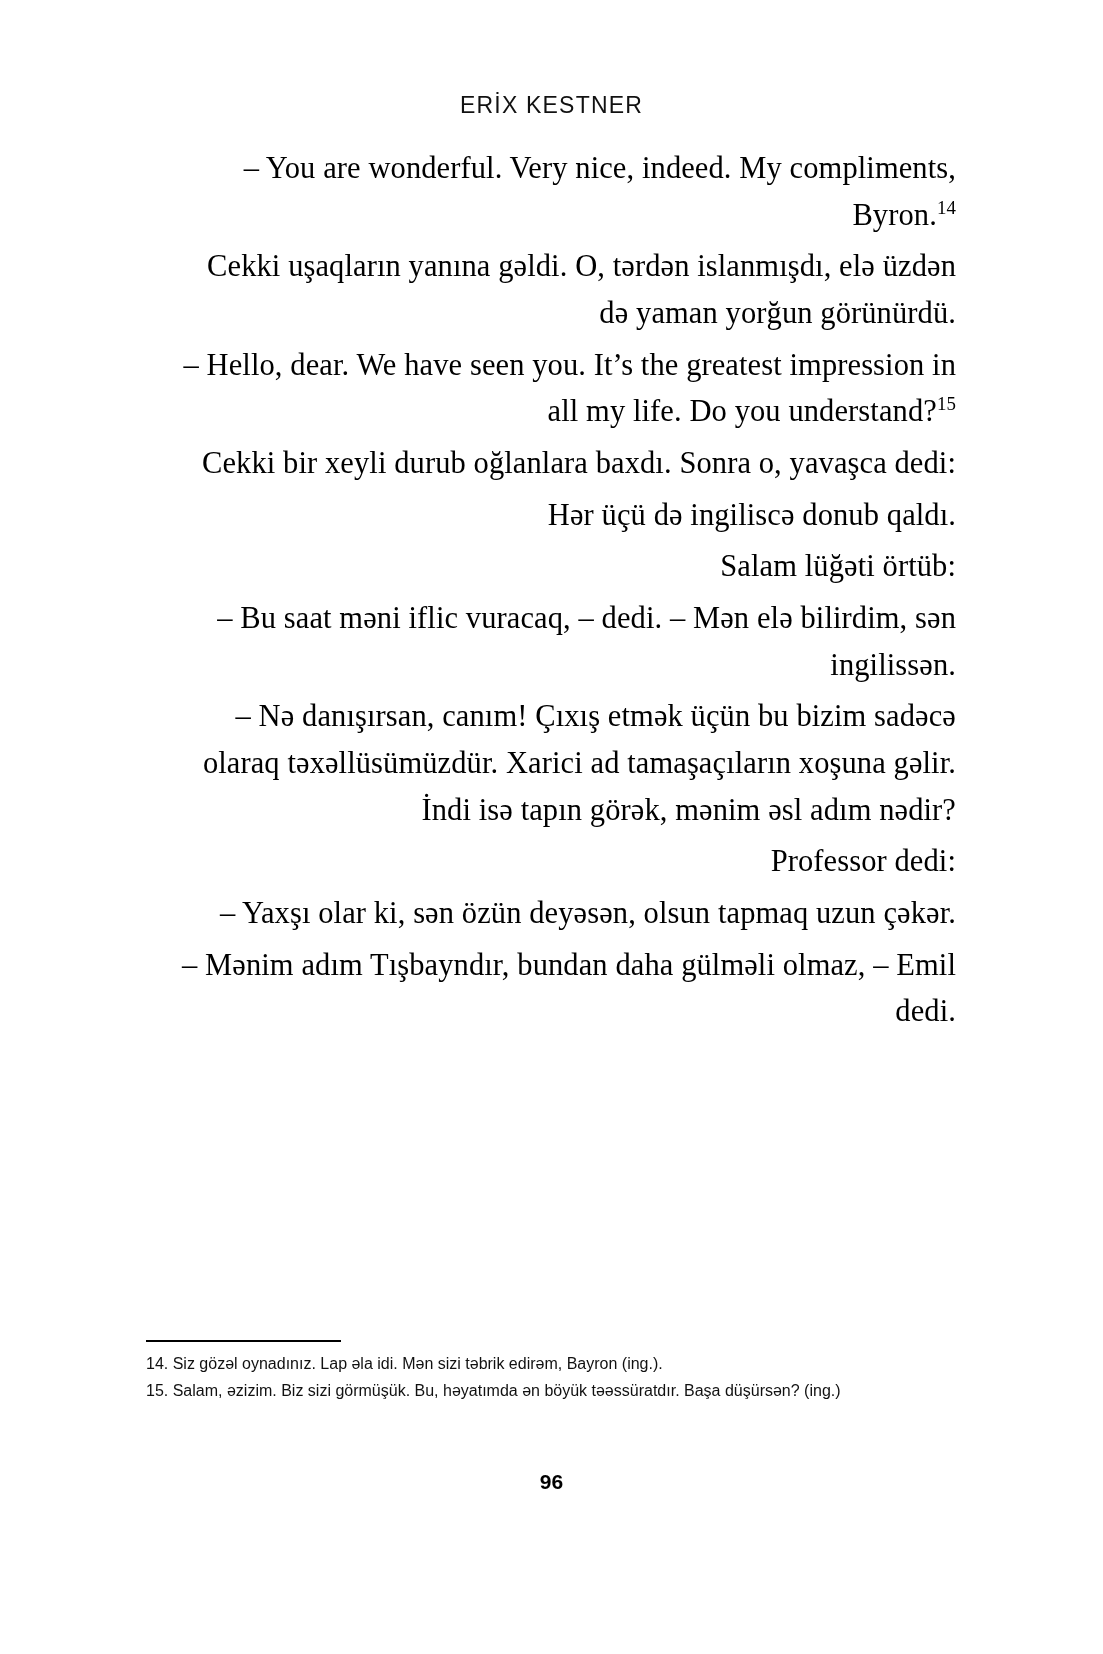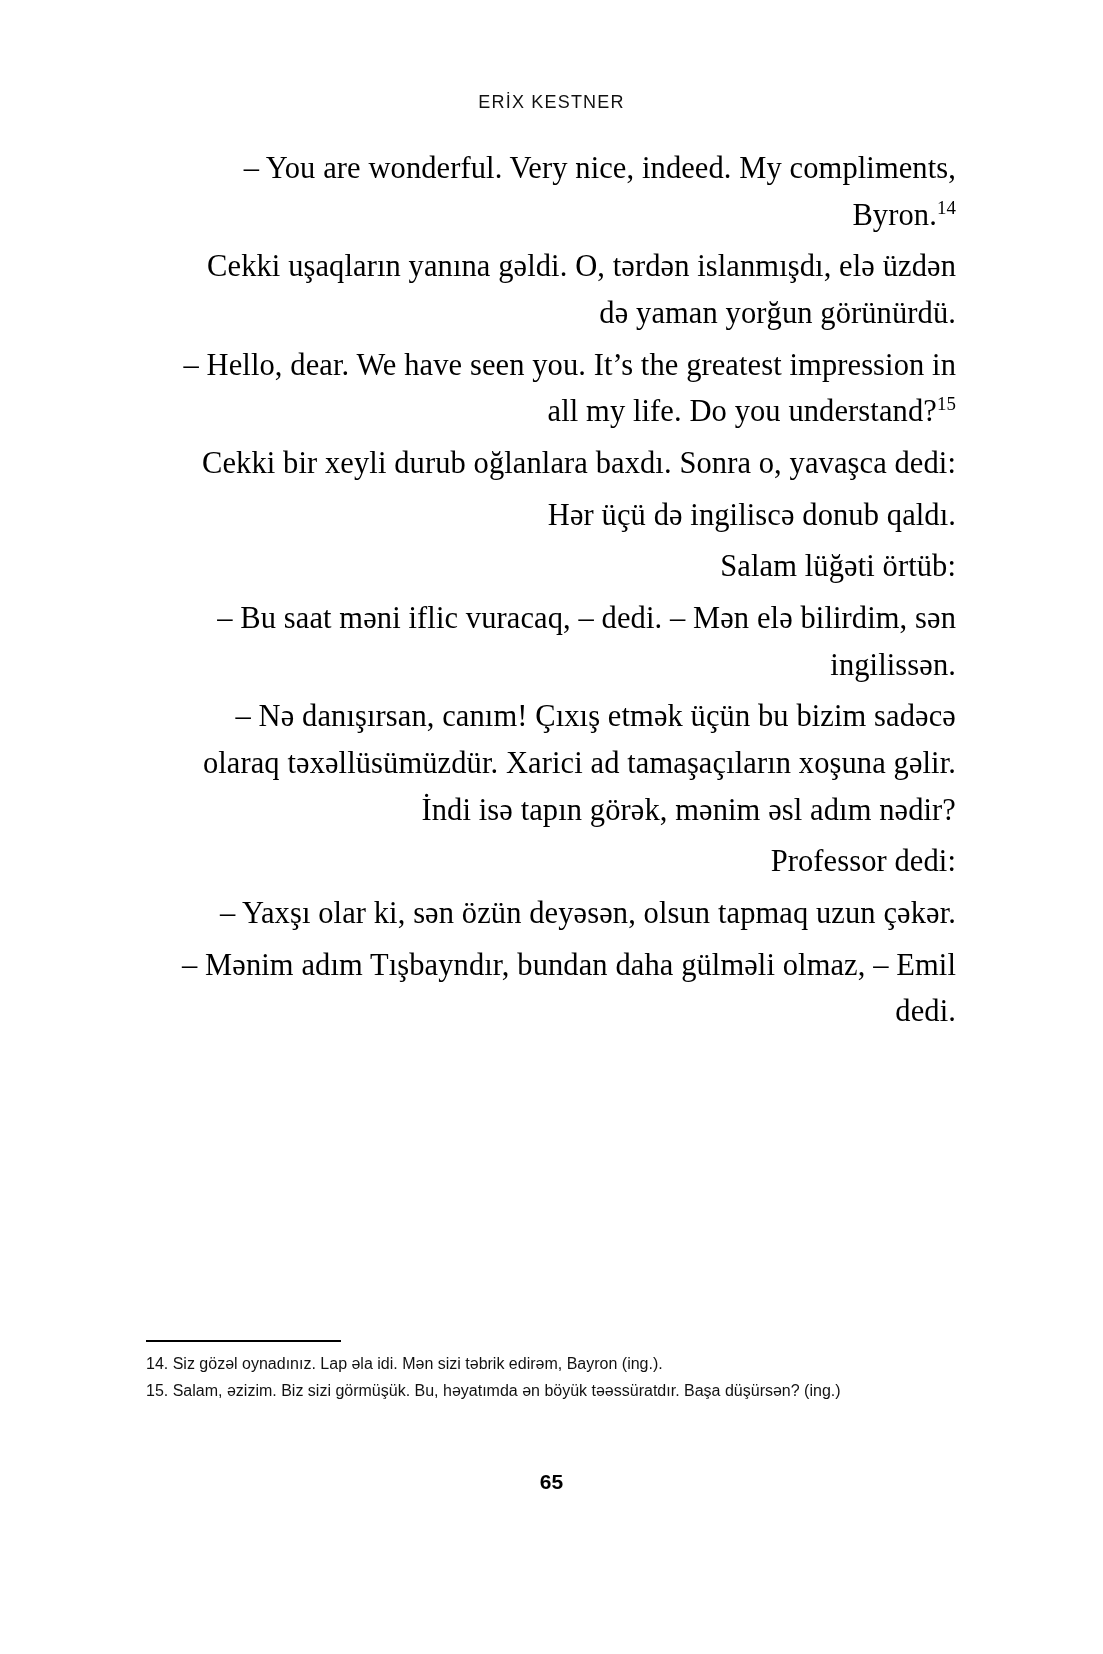--- a/index.html
+++ b/index.html
@@ -18,21 +18,21 @@
     color: #000000;
     overflow: hidden;
   }
   .running-head {
     position: absolute;
     top: 92px;
     left: 0;
     right: 0;
     text-align: center;
     font-family: "Liberation Sans", sans-serif;
-    font-size: 18px;
+    font-size: 23px;
     letter-spacing: 1.2px;
     color: #111111;
     font-weight: 500;
   }
   .body-text {
     position: absolute;
     top: 145px;
     left: 146px;
     width: 810px;
   }
@@ -107,15 +107,15 @@
     <p class="dash"><span>– Mənim adım Tışbayndır, bundan daha gülməli olmaz, – Emil dedi.</span></p>
   </div>
 
   <div class="footnote-rule"></div>
 
   <div class="footnotes">
     <p>14. Siz gözəl oynadınız. Lap əla idi. Mən sizi təbrik edirəm, Bayron (ing.).</p>
     <p>15. Salam, əzizim. Biz sizi görmüşük. Bu, həyatımda ən böyük təəssüratdır. Başa düşürsən? (ing.)</p>
   </div>
 
-  <div class="folio">65</div>
+  <div class="folio">96</div>
 
 </div>
 
 </body></html>

